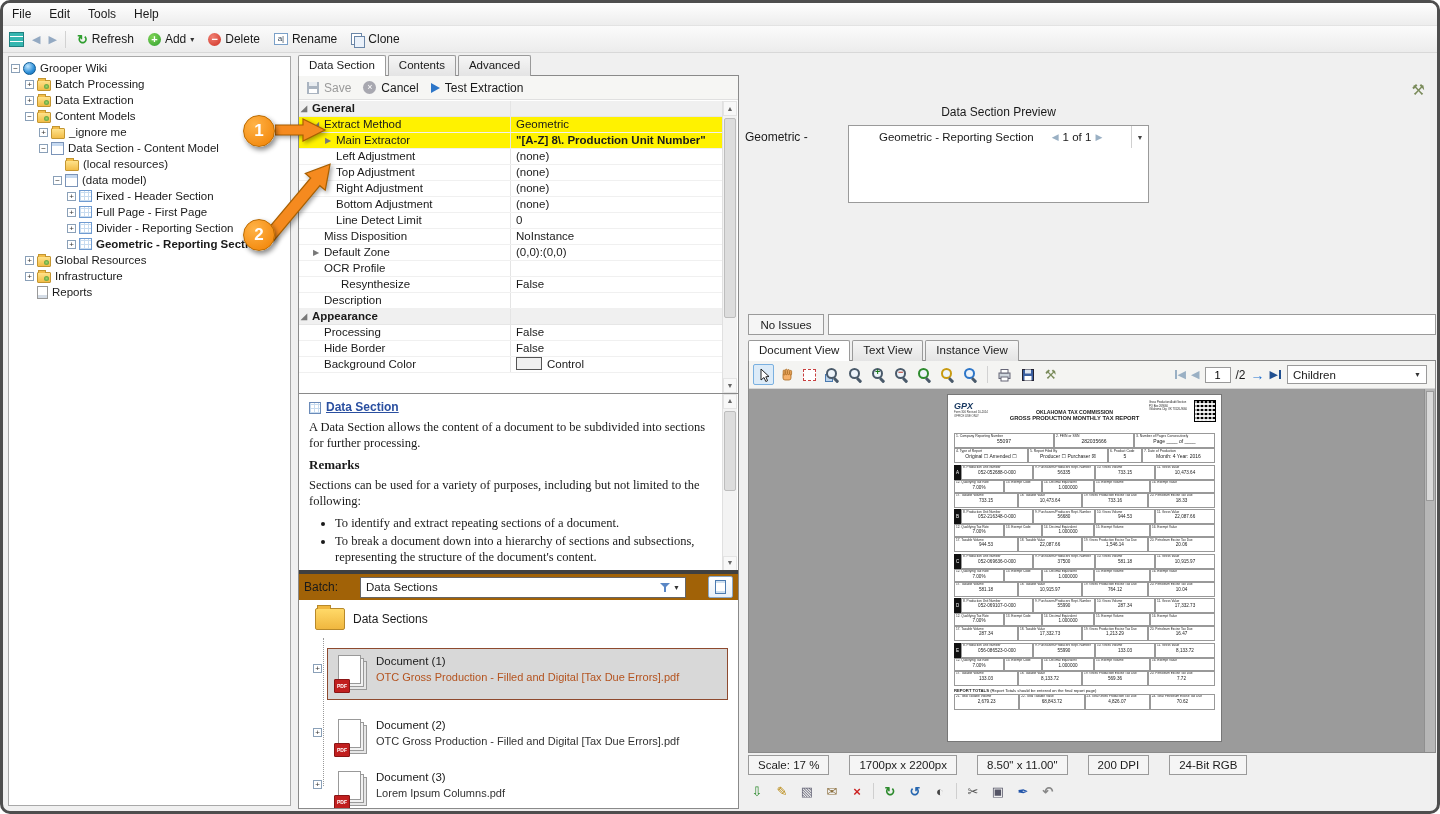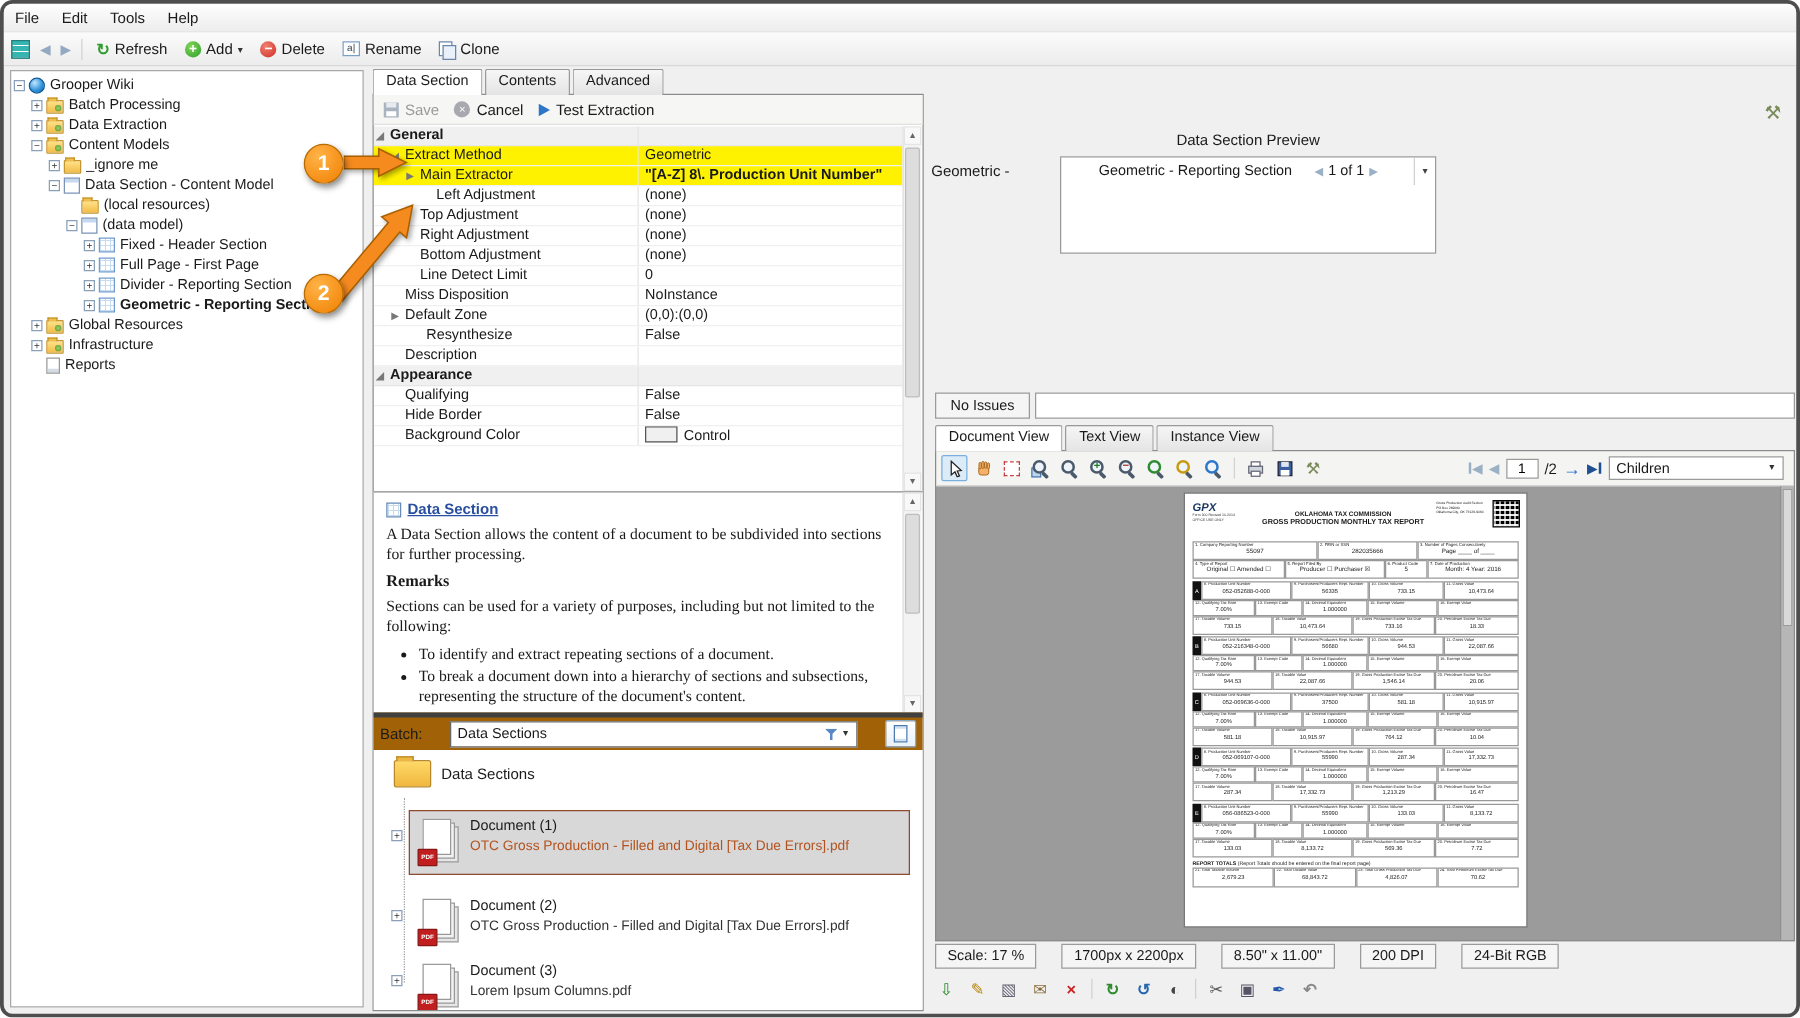--- a/index.html
+++ b/index.html
@@ -361,21 +361,21 @@
 
         <div class="pg-row hl vbold">
           <div class="pg-name-cell" style="padding-left: 26px;">
             <span class="pg-exp">▶</span>
             <span>Main Extractor</span>
           </div>
           <div class="pg-value-cell">"[A-Z] 8\. Production Unit Number"</div>
         </div>
 
         <div class="pg-row">
-          <div class="pg-name-cell" style="padding-left: 39px;">
+          <div class="pg-name-cell" style="padding-left: 26px;">
             <span class="pg-exp"></span>
             <span>Left Adjustment</span>
           </div>
           <div class="pg-value-cell">(none)</div>
         </div>
 
         <div class="pg-row">
           <div class="pg-name-cell" style="padding-left: 26px;">
             <span class="pg-exp"></span>
             <span>Top Adjustment</span>
@@ -417,20 +417,27 @@
         </div>
 
         <div class="pg-row">
           <div class="pg-name-cell" style="padding-left: 14px;">
             <span class="pg-exp">▶</span>
             <span>Default Zone</span>
           </div>
           <div class="pg-value-cell">(0,0):(0,0)</div>
         </div>
 
+        <div class="pg-row">
+          <div class="pg-name-cell" style="padding-left: 14px;">
+            <span class="pg-exp"></span>
+            <span>OCR Profile</span>
+          </div>
+          <div class="pg-value-cell"></div>
+        </div>
 
         <div class="pg-row">
           <div class="pg-name-cell" style="padding-left: 31px;">
             <span class="pg-exp"></span>
             <span>Resynthesize</span>
           </div>
           <div class="pg-value-cell">False</div>
         </div>
 
         <div class="pg-row">
@@ -445,21 +452,21 @@
           <div class="pg-name-cell" style="padding-left: 2px;">
             <span class="pg-exp">◢</span>
             <span>Appearance</span>
           </div>
           <div class="pg-value-cell"></div>
         </div>
 
         <div class="pg-row">
           <div class="pg-name-cell" style="padding-left: 14px;">
             <span class="pg-exp"></span>
-            <span>Qualifying</span>
+            <span>Processing</span>
           </div>
           <div class="pg-value-cell">False</div>
         </div>
 
         <div class="pg-row">
           <div class="pg-name-cell" style="padding-left: 14px;">
             <span class="pg-exp"></span>
             <span>Hide Border</span>
           </div>
           <div class="pg-value-cell">False</div>

